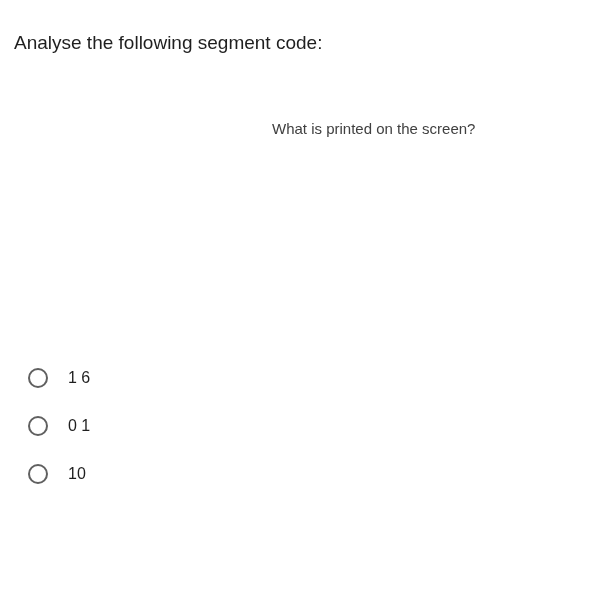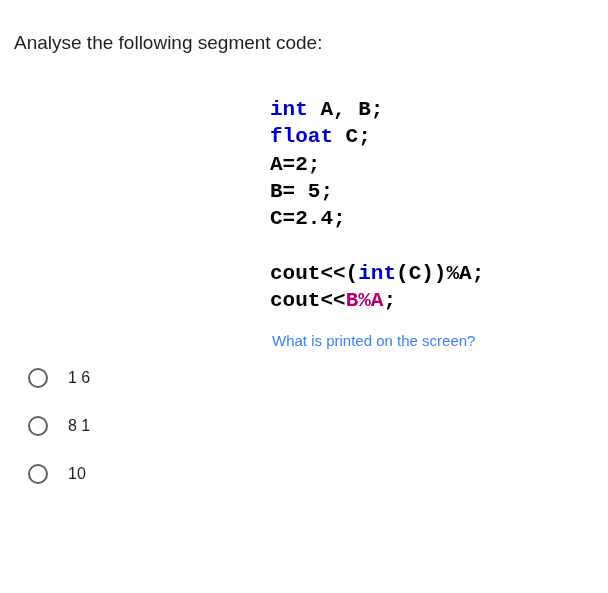--- a/index.html
+++ b/index.html
@@ -36,22 +36,22 @@
     font-size: 21px;
     line-height: 1.3;
     font-weight: bold;
     white-space: pre;
     color: #000;
   }
   .kw-blue { color: #0000c8; }
   .kw-pink { color: #b00070; }
   .sub-prompt {
     font-size: 15px;
-    color: #3b82f6;
-    margin-top: 18px;
+    color: #404040;
+    margin-top: 24px;
     margin-left: 2px;
   }
   .options {
     margin-top: 272px;
     padding-left: 14px;
   }
   .option {
     display: flex;
     align-items: center;
     margin-bottom: 28px;
@@ -82,36 +82,28 @@
       <div class="options">
 
         <div class="option">
           <div class="radio"></div>
           <div class="option-label">1 6</div>
         </div>
 
 
         <div class="option">
           <div class="radio"></div>
-          <div class="option-label">8 1</div>
+          <div class="option-label">0 1</div>
         </div>
 
         <div class="option">
           <div class="radio"></div>
           <div class="option-label">10</div>
         </div>
 
       </div>
     </div>
 
     <div class="right-col">
-      <div class="code"><span class="kw-blue">int</span><span> A, B;</span>
-<span class="kw-blue">float</span><span> C;</span>
-<span>A=2;</span>
-<span>B= 5;</span>
-<span>C=2.4;</span>
-
-<span>cout&lt;&lt;(</span><span class="kw-blue">int</span><span>(C))%A;</span>
-<span>cout&lt;&lt;</span><span class="kw-pink">B%A</span><span>;</span></div>
       <div class="sub-prompt">What is printed on the screen?</div>
     </div>
   </div>
 </div>
 
 </body></html>

